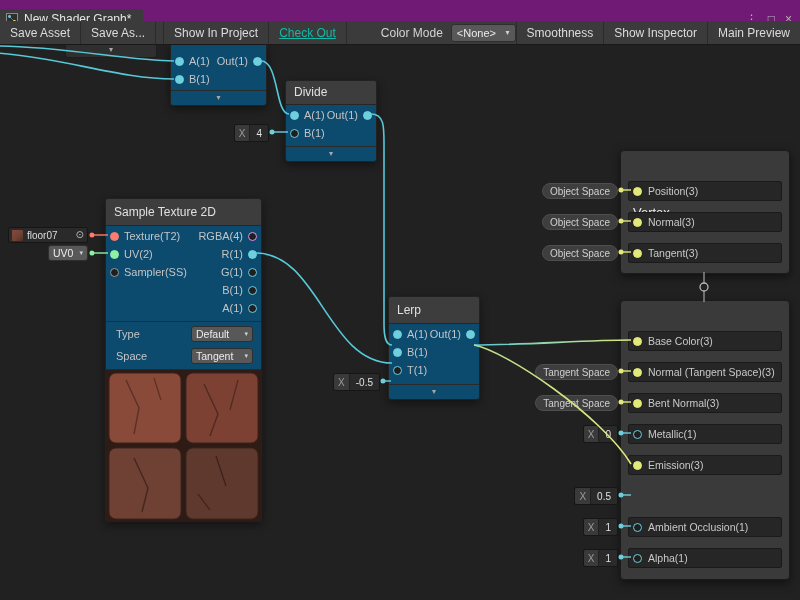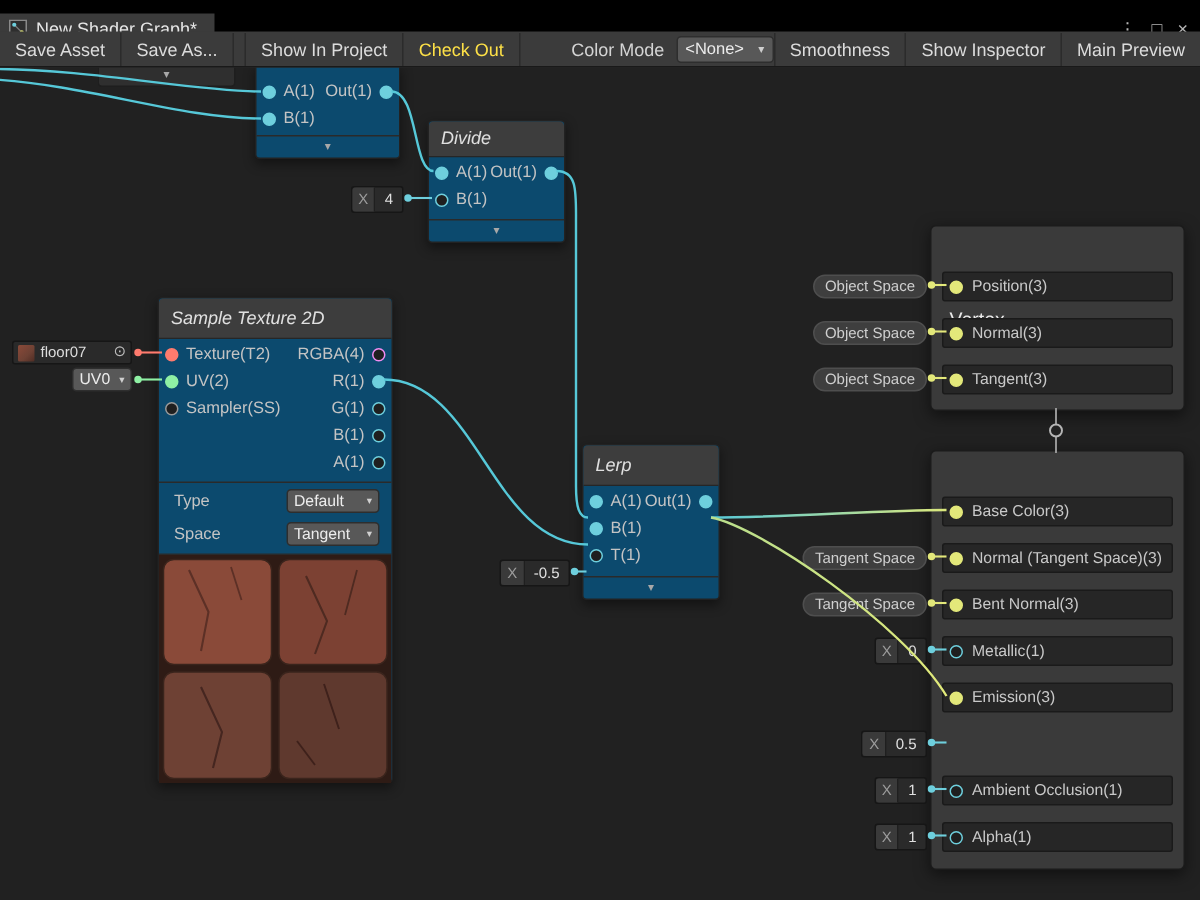--- a/index.html
+++ b/index.html
@@ -1,38 +1,38 @@
 <!DOCTYPE html>
 <html><head>
 <meta charset="utf-8">
 <style>
   html,body{margin:0;padding:0;}
   body{width:800px;height:600px;position:relative;overflow:hidden;background:#212121;
        font-family:"Liberation Sans","DejaVu Sans",sans-serif;-webkit-font-smoothing:antialiased;}
 
   
-  .titlebar{position:absolute;left:0;top:0;width:800px;height:38px;background:#000000;z-index:10;display:flex;align-items:center;}
+  .titlebar{position:absolute;left:0;top:0;width:800px;height:38px;background:#701a75;z-index:10;display:flex;align-items:center;}
   .doc-tab{height:21px;background:#3b3b3b;display:flex;align-items:center;gap:6px;padding:0 12px 0 6px;color:#e6e6e6;font-size:12px;}
   .win-controls{margin-left:auto;display:flex;align-items:center;gap:10px;padding-right:8px;color:#b5b5b5;font-size:12px;}
   .win-controls span{cursor:default;}
 
   
   .toolbar{position:absolute;left:0;top:21px;width:800px;height:23px;background:#3b3b3b;border-bottom:1px solid #191919;z-index:10;display:flex;align-items:center;font-size:12px;color:#dcdcdc;}
   .tbtn{padding:0 10px;line-height:22px;border-right:1px solid #2b2b2b;white-space:nowrap;}
   .tbtn.first{border-left:none;}
-  .tbtn.disabled{color:#fde047;}
+  .tbtn.disabled{color:#14b8a6;text-decoration:underline;}
   .tb-label{padding:0 8px;margin-left:26px;color:#d4d4d4;white-space:nowrap;}
   .tb-dd{width:92px;height:16px;background:#585858;border:1px solid #2e2e2e;border-radius:3px;display:flex;align-items:center;padding:0 5px;gap:4px;font-size:11px;color:#ececec;}
   .tb-dd .arr{margin-left:auto;font-size:8px;color:#cfcfcf;}
   .tb-right{margin-left:auto;display:flex;height:100%;align-items:center;}
   .tb-right .tbtn{border-left:1px solid #2b2b2b;border-right:none;}
 
   
   .node{position:absolute;background:#0c4a6e;border:1px solid #222222;border-radius:3px;box-shadow:0 3px 8px rgba(0,0,0,.45);z-index:1;}
-  .node-header{height:23px;line-height:23px;background:#3d3d3d;border-bottom:1px solid #262626;color:#e0e0e0;font-size:12px;padding:0 8px;border-radius:3px 3px 0 0;white-space:nowrap;overflow:hidden;font-style:italic;}
+  .node-header{height:23px;line-height:23px;background:#3d3d3d;border-bottom:1px solid #262626;color:#e0e0e0;font-size:12px;padding:0 8px;border-radius:3px 3px 0 0;white-space:nowrap;overflow:hidden;}
   .node-header.tall{height:26px;line-height:26px;}
   .prow{position:absolute;height:18px;display:flex;align-items:center;gap:5px;font-size:11px;color:#c4c4c4;white-space:nowrap;}
   .prow.in{left:4px;}
   .prow.out{right:4px;flex-direction:row;}
   .chevbar{position:absolute;left:0;right:0;bottom:0;height:14px;border-top:1px solid #2a2a2a;text-align:center;color:#a8a8a8;font-size:8px;line-height:14px;}
   .collapsed-bar{position:absolute;left:65px;top:44px;width:90px;height:13px;background:#2f2f2f;border:1px solid #1e1e1e;border-top:none;border-radius:0 0 3px 3px;text-align:center;color:#a8a8a8;font-size:8px;line-height:12px;z-index:1;}
 
   .port{width:9px;height:9px;border:1.5px solid currentColor;border-radius:50%;background:#1f1f1f;box-sizing:border-box;flex:none;}
   .port.filled{background:currentColor;}
   .p-cyan{color:#6ecfdd;}

